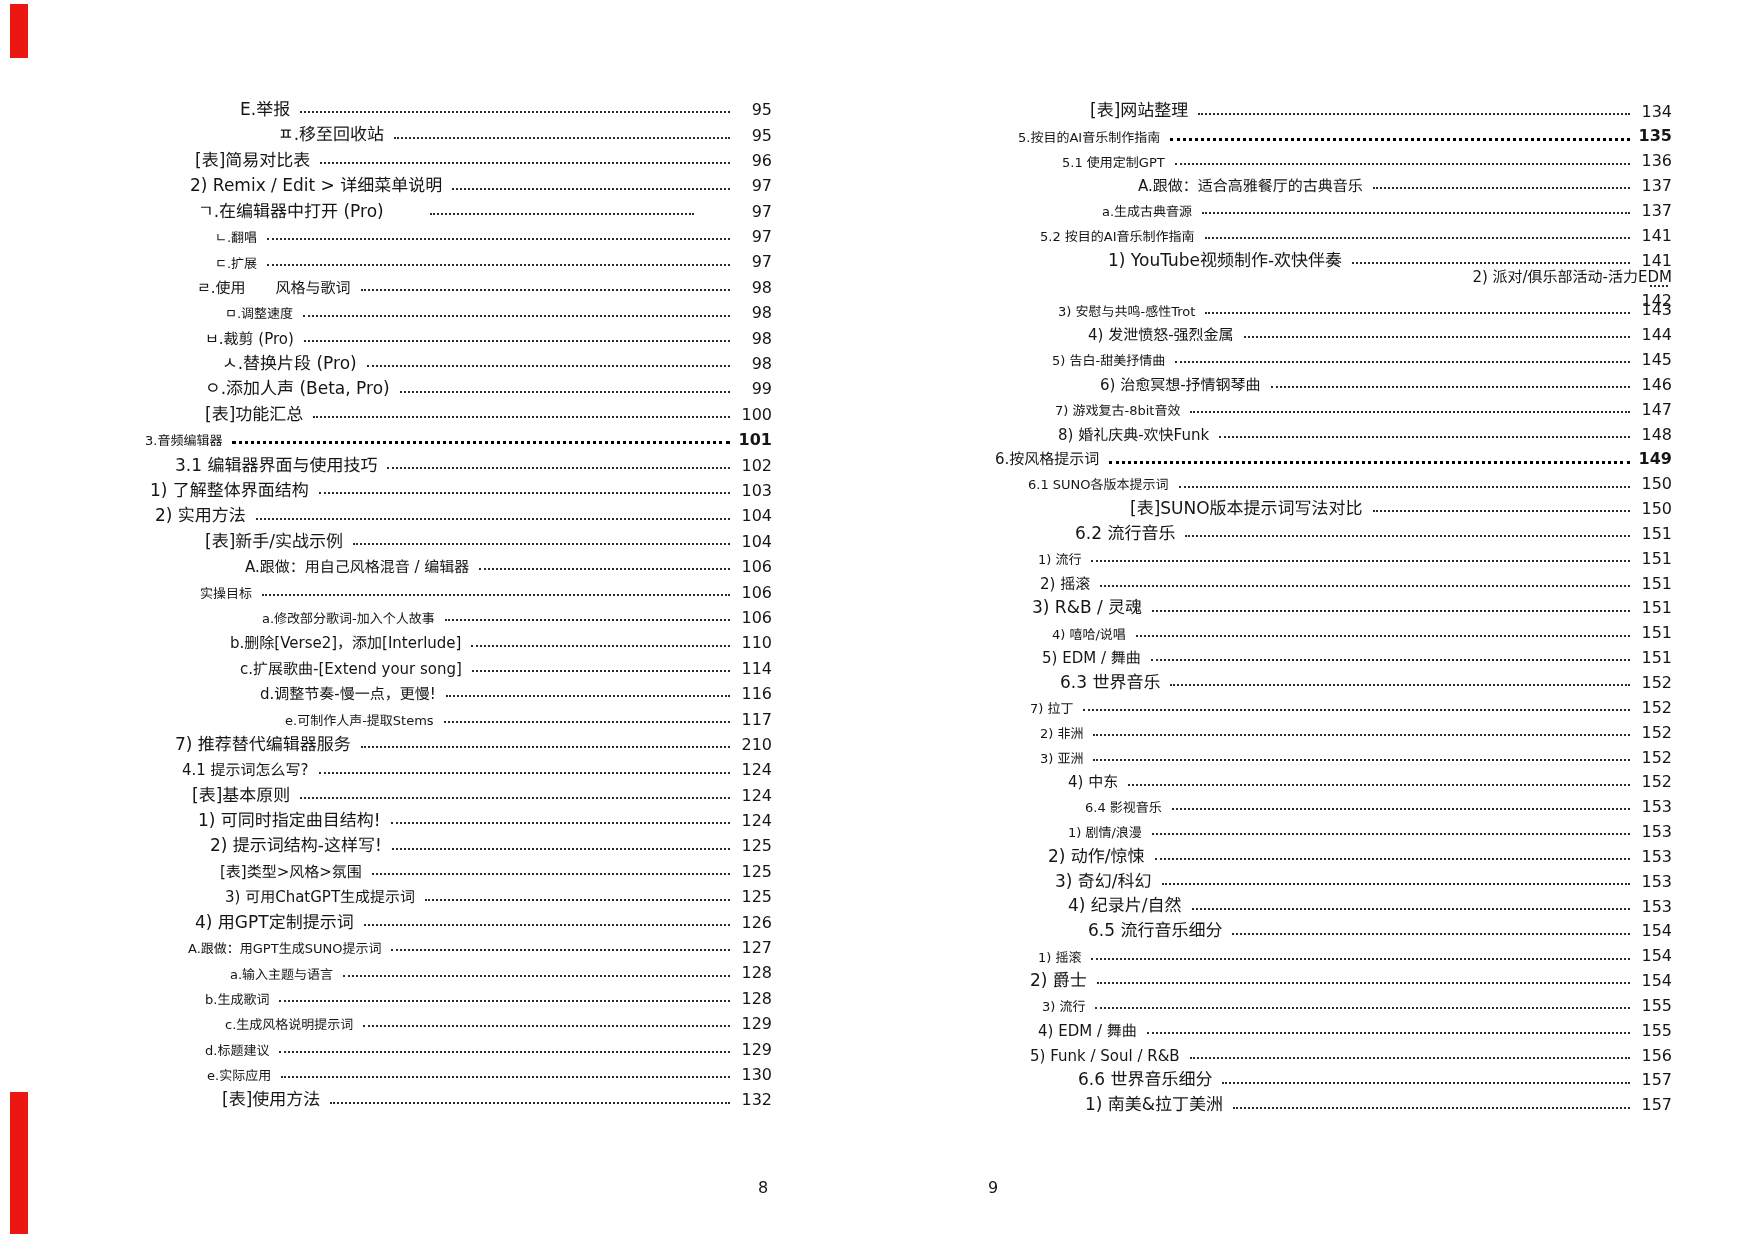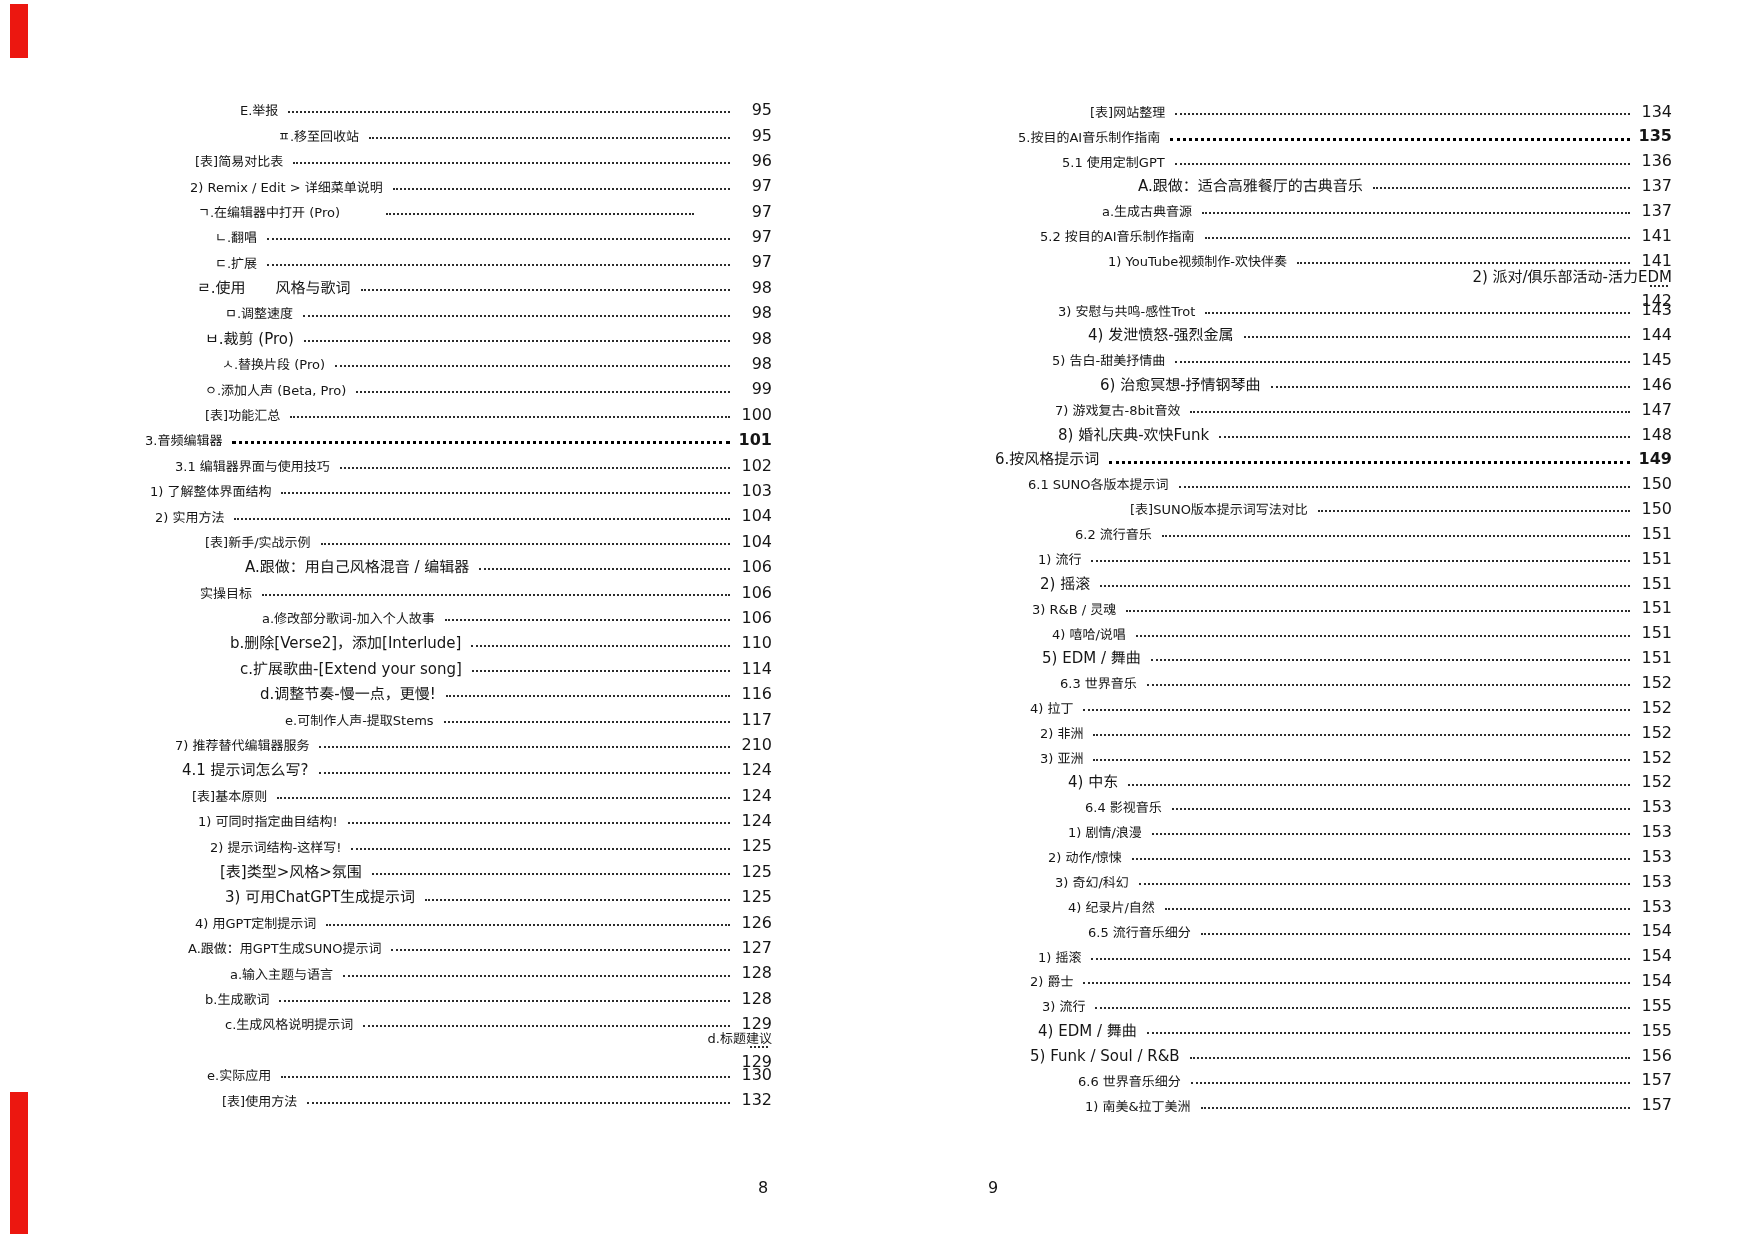--- a/index.html
+++ b/index.html
@@ -13,21 +13,21 @@
   .toc-column{position:absolute;display:flex;flex-direction:column;}
   #left-col{left:138px;top:93px;width:634px;--rowh:25.4px;}
   #right-col{left:995px;top:95px;width:677px;--rowh:24.85px;}
   .toc-row{
     display:flex;align-items:flex-end;height:var(--rowh);
     line-height:1.08;white-space:nowrap;
   }
   .toc-text{flex:0 0 auto;}
   .sm .toc-text{font-size:13px;}
   .md .toc-text{font-size:15px;}
-  .lg .toc-text{font-size:13px;}
+  .lg .toc-text{font-size:17px;}
   .leader{
     flex:1 1 auto;min-width:18px;
     border-bottom:2px dotted #2b2b2b;
     margin:0 4px 5px 10px;
   }
   .chapter .leader{border-bottom:3px dotted #000;margin-bottom:4px;}
   .toc-page{
     flex:0 0 auto;min-width:38px;text-align:right;font-size:16px;
   }
   .chapter .toc-page{font-weight:bold;}
@@ -225,21 +225,21 @@
       <div class="toc-row sm" style="padding-left: 67px;">
         <span class="toc-text">b.生成歌词</span>
         <span class="leader"></span>
         <span class="toc-page">128</span>
       </div>
       <div class="toc-row sm" style="padding-left: 87px;">
         <span class="toc-text">c.生成风格说明提示词</span>
         <span class="leader"></span>
         <span class="toc-page">129</span>
       </div>
-      <div class="toc-row sm" style="padding-left: 67px; flex-direction: column;">
+      <div class="toc-row sm" style="padding-left: 67px;">
         <span class="toc-text">d.标题建议</span>
         <span class="leader"></span>
         <span class="toc-page">129</span>
       </div>
       <div class="toc-row sm" style="padding-left: 69px;">
         <span class="toc-text">e.实际应用</span>
         <span class="leader"></span>
         <span class="toc-page">130</span>
       </div>
       <div class="toc-row lg" style="padding-left: 84px;">
@@ -364,21 +364,21 @@
         <span class="toc-text">5) EDM / 舞曲</span>
         <span class="leader"></span>
         <span class="toc-page">151</span>
       </div>
       <div class="toc-row lg" style="padding-left: 65px;">
         <span class="toc-text">6.3 世界音乐</span>
         <span class="leader"></span>
         <span class="toc-page">152</span>
       </div>
       <div class="toc-row sm" style="padding-left: 35px;">
-        <span class="toc-text">4) 拉丁</span>
+        <span class="toc-text">7) 拉丁</span>
         <span class="leader"></span>
         <span class="toc-page">152</span>
       </div>
       <div class="toc-row sm" style="padding-left: 45px;">
         <span class="toc-text">2) 非洲</span>
         <span class="leader"></span>
         <span class="toc-page">152</span>
       </div>
       <div class="toc-row sm" style="padding-left: 45px;">
         <span class="toc-text">3) 亚洲</span>

